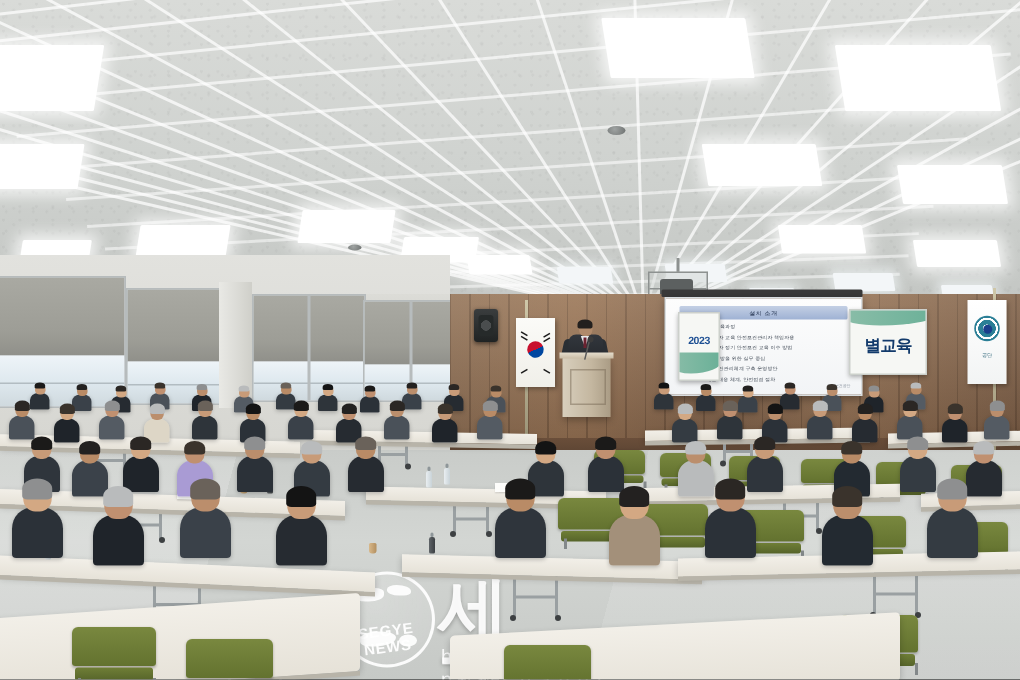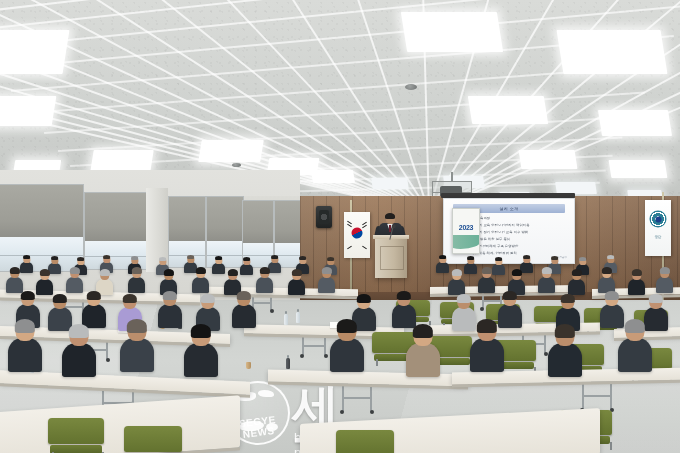--- a/index.html
+++ b/index.html
@@ -332,20 +332,24 @@
       </div>
     </div>
     <div class="slide-foot">안전보건공단</div>
   </div>
 
   <div class="banner" style="left:452px;top:208px;width:26px;height:44px;">
     <div class="banner-swoosh" style="top:26px;height:14px;"></div>
     <div class="banner-txt" style="top:15px;font-size:7px;font-weight:bold;color:#1d4f93;letter-spacing:-.3px;">2023</div>
   </div>
 
+  <div class="banner" style="left:566px;top:206px;width:50px;height:42px;">
+    <div class="banner-swoosh" style="top:-4px;height:14px;"></div>
+    <div class="banner-txt" style="top:16px;font-size:11px;font-weight:bold;color:#123a6b;letter-spacing:-.5px;">별교육</div>
+  </div>
 
   <div class="flagpole" style="left:350px;top:200px;height:92px;"></div>
   <div class="flag-kr" style="left:344px;top:212px;">
     <div class="taeguk"></div>
     <div class="tri" style="left:3px;top:10px;transform:rotate(32deg);"></div>
     <div class="tri" style="left:3px;top:13px;transform:rotate(32deg);"></div>
     <div class="tri" style="right:3px;top:11px;transform:rotate(-32deg);"></div>
     <div class="tri" style="right:3px;top:14px;transform:rotate(-32deg);"></div>
     <div class="tri" style="left:3px;bottom:10px;transform:rotate(-32deg);"></div>
     <div class="tri" style="right:3px;bottom:10px;transform:rotate(32deg);"></div>

